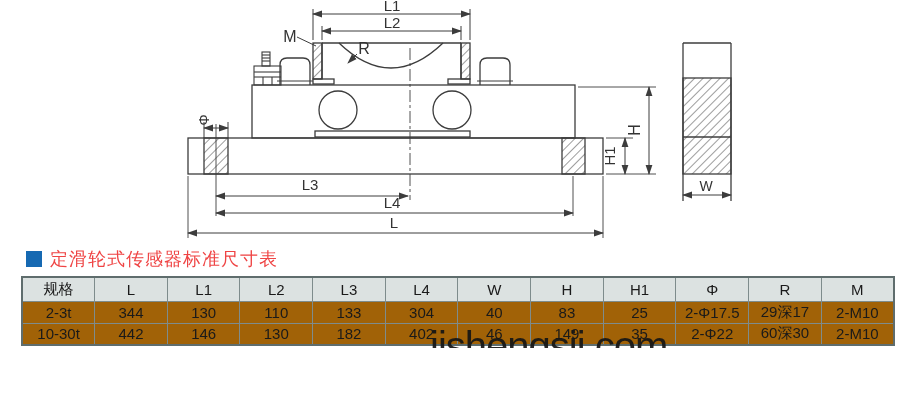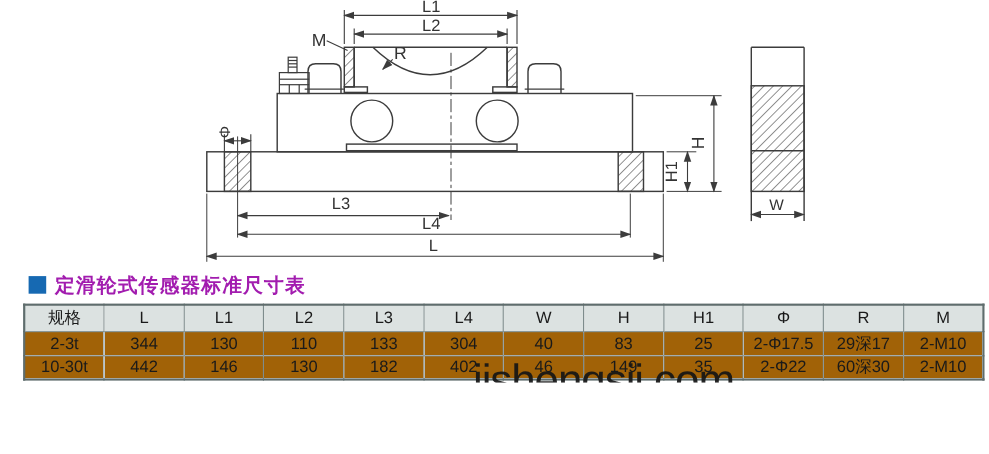--- a/index.html
+++ b/index.html
@@ -11,21 +11,21 @@
   }
   .drawing { position:absolute; left:0; top:0; }
   .section-head {
     position:absolute; left:26px; top:247px; height:24px;
     display:flex; align-items:center; gap:8px;
   }
   .section-bullet {
     width:16px; height:16px; background:#1669b2; display:inline-block;
   }
   .section-title {
-    color:#a21caf; font-size:18px; font-weight:bold; letter-spacing:1px;
+    color:#ef4444; font-size:18px; font-weight:normal; letter-spacing:1px;
   }
   table.dims {
     position:absolute; left:21px; top:276px; width:874px;
     border-collapse:collapse; table-layout:fixed;
     font-size:15px; color:#1a1a1a;
     border:2px solid #5f6d6d;
   }
   table.dims th, table.dims td {
     border:1px solid #7e8c8c; text-align:center; vertical-align:middle;
     padding:0; overflow:hidden; white-space:nowrap;

